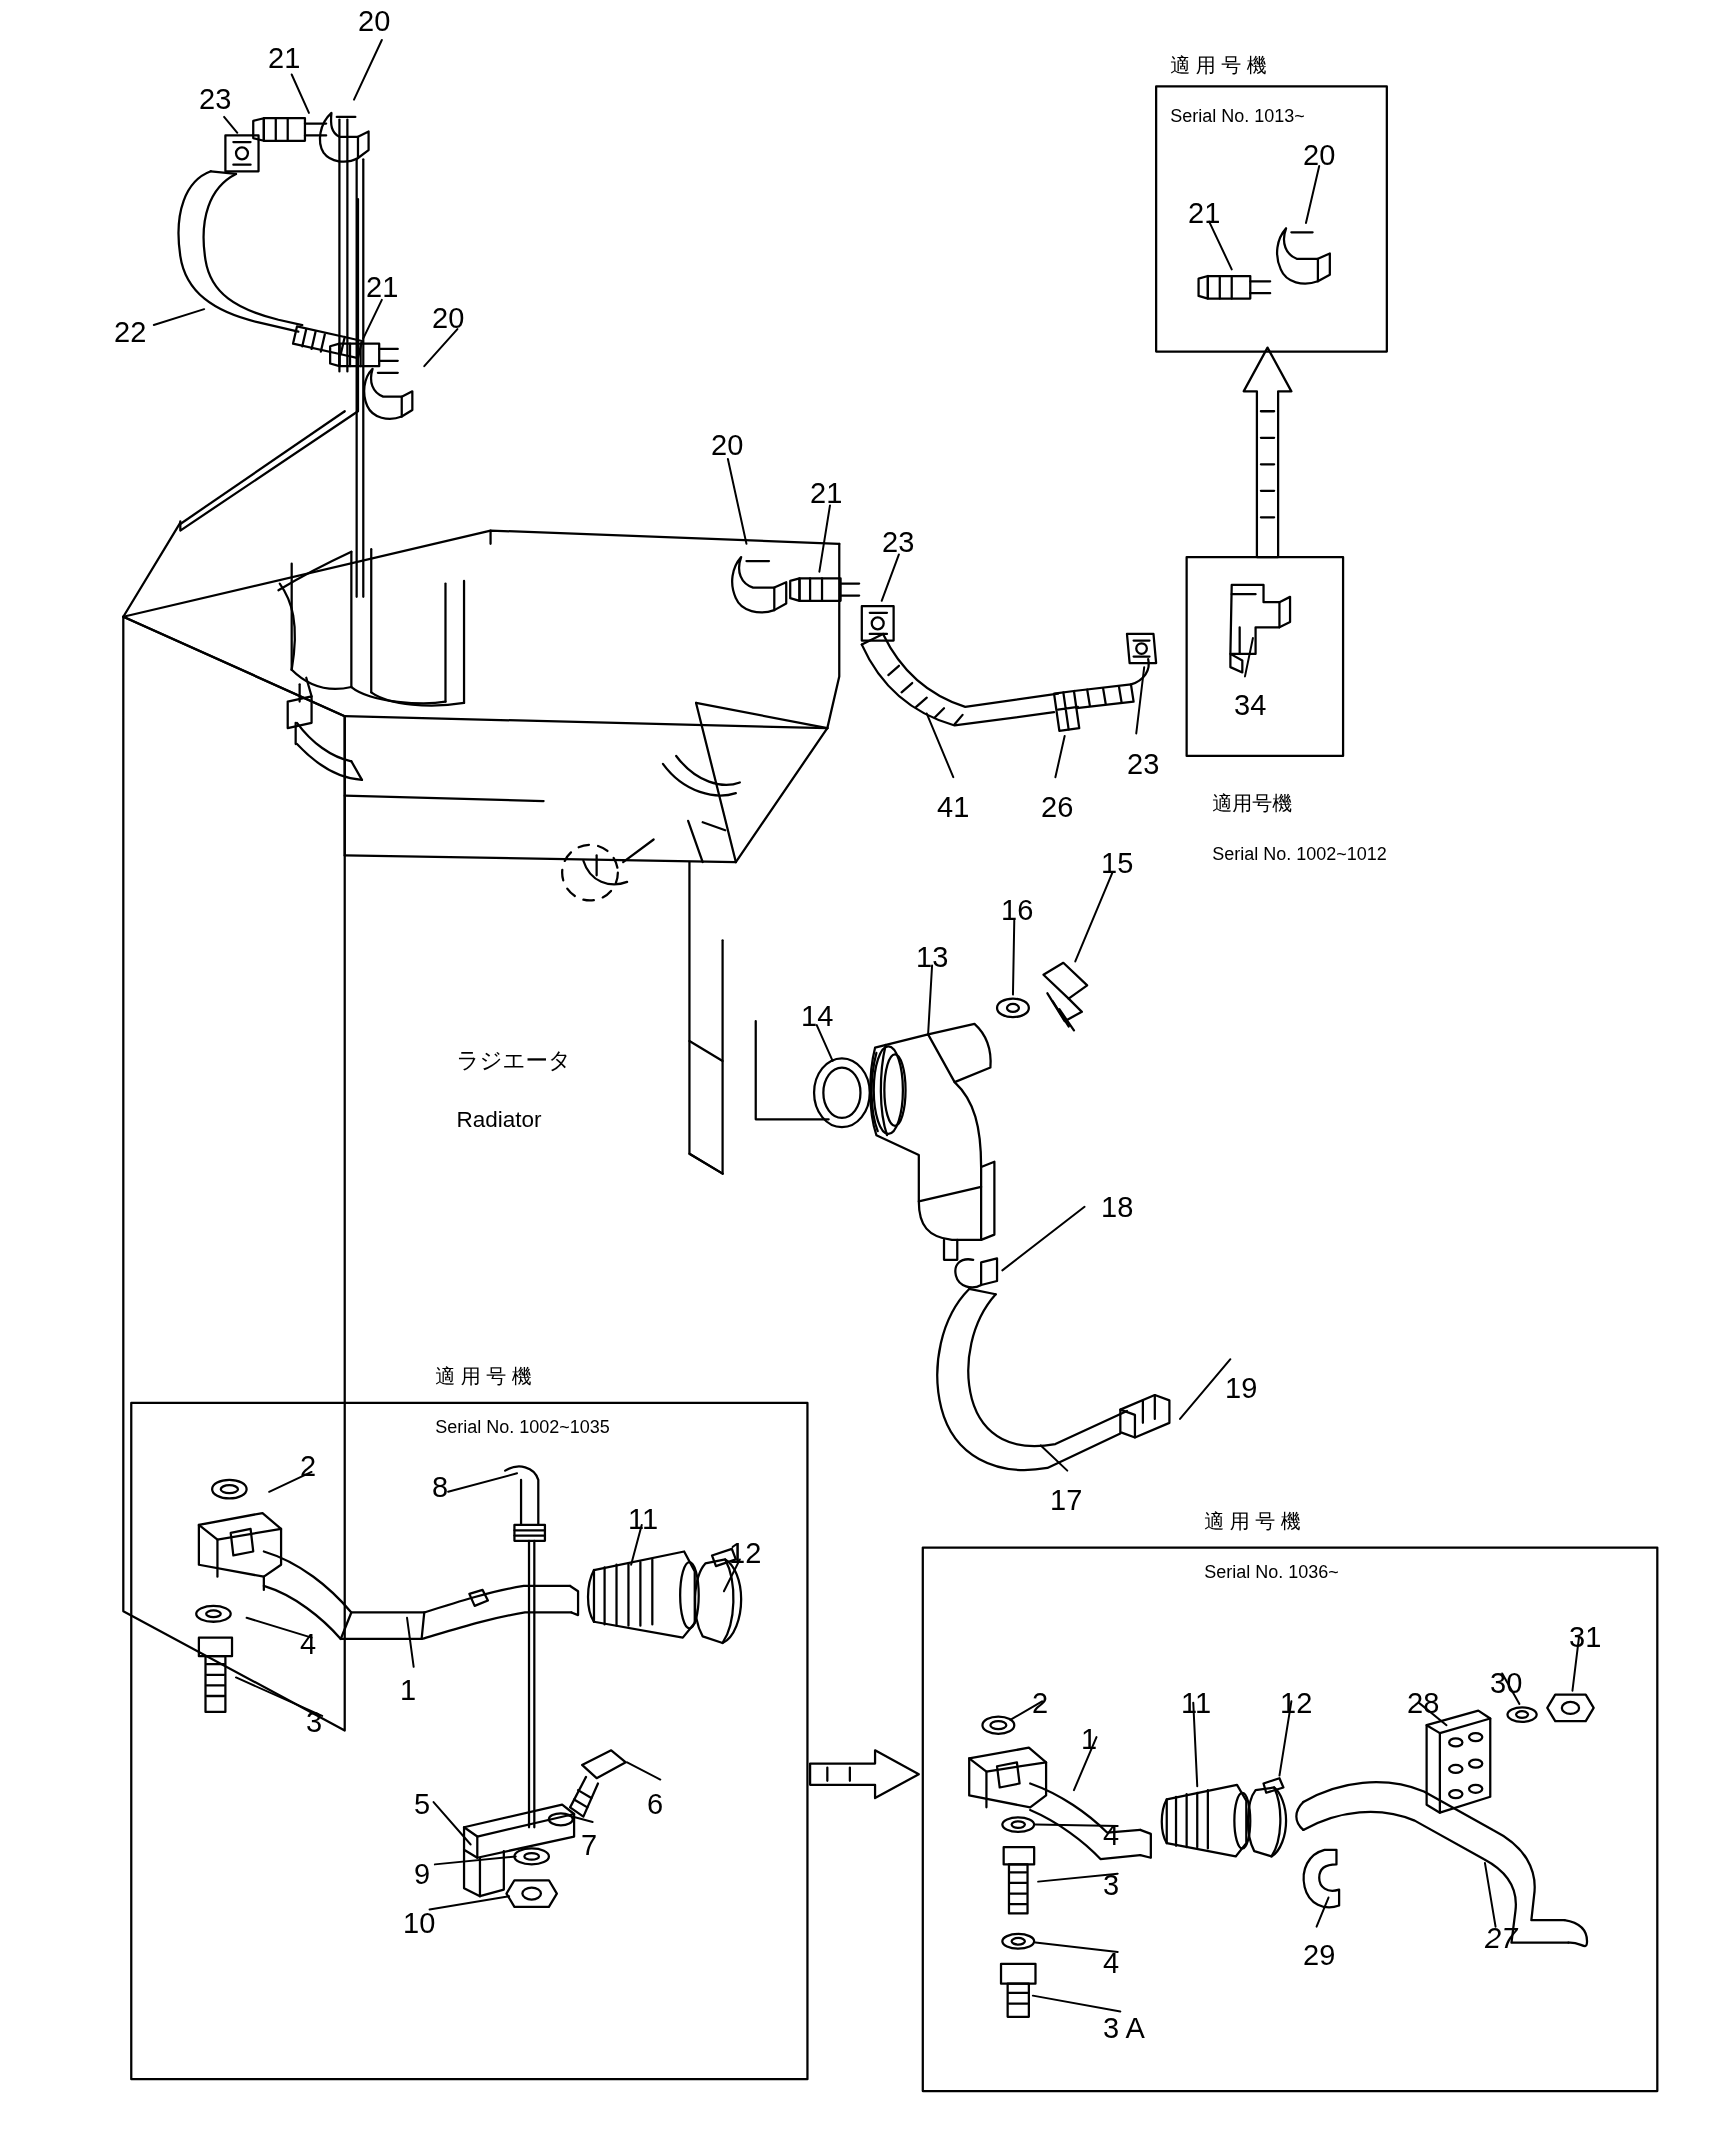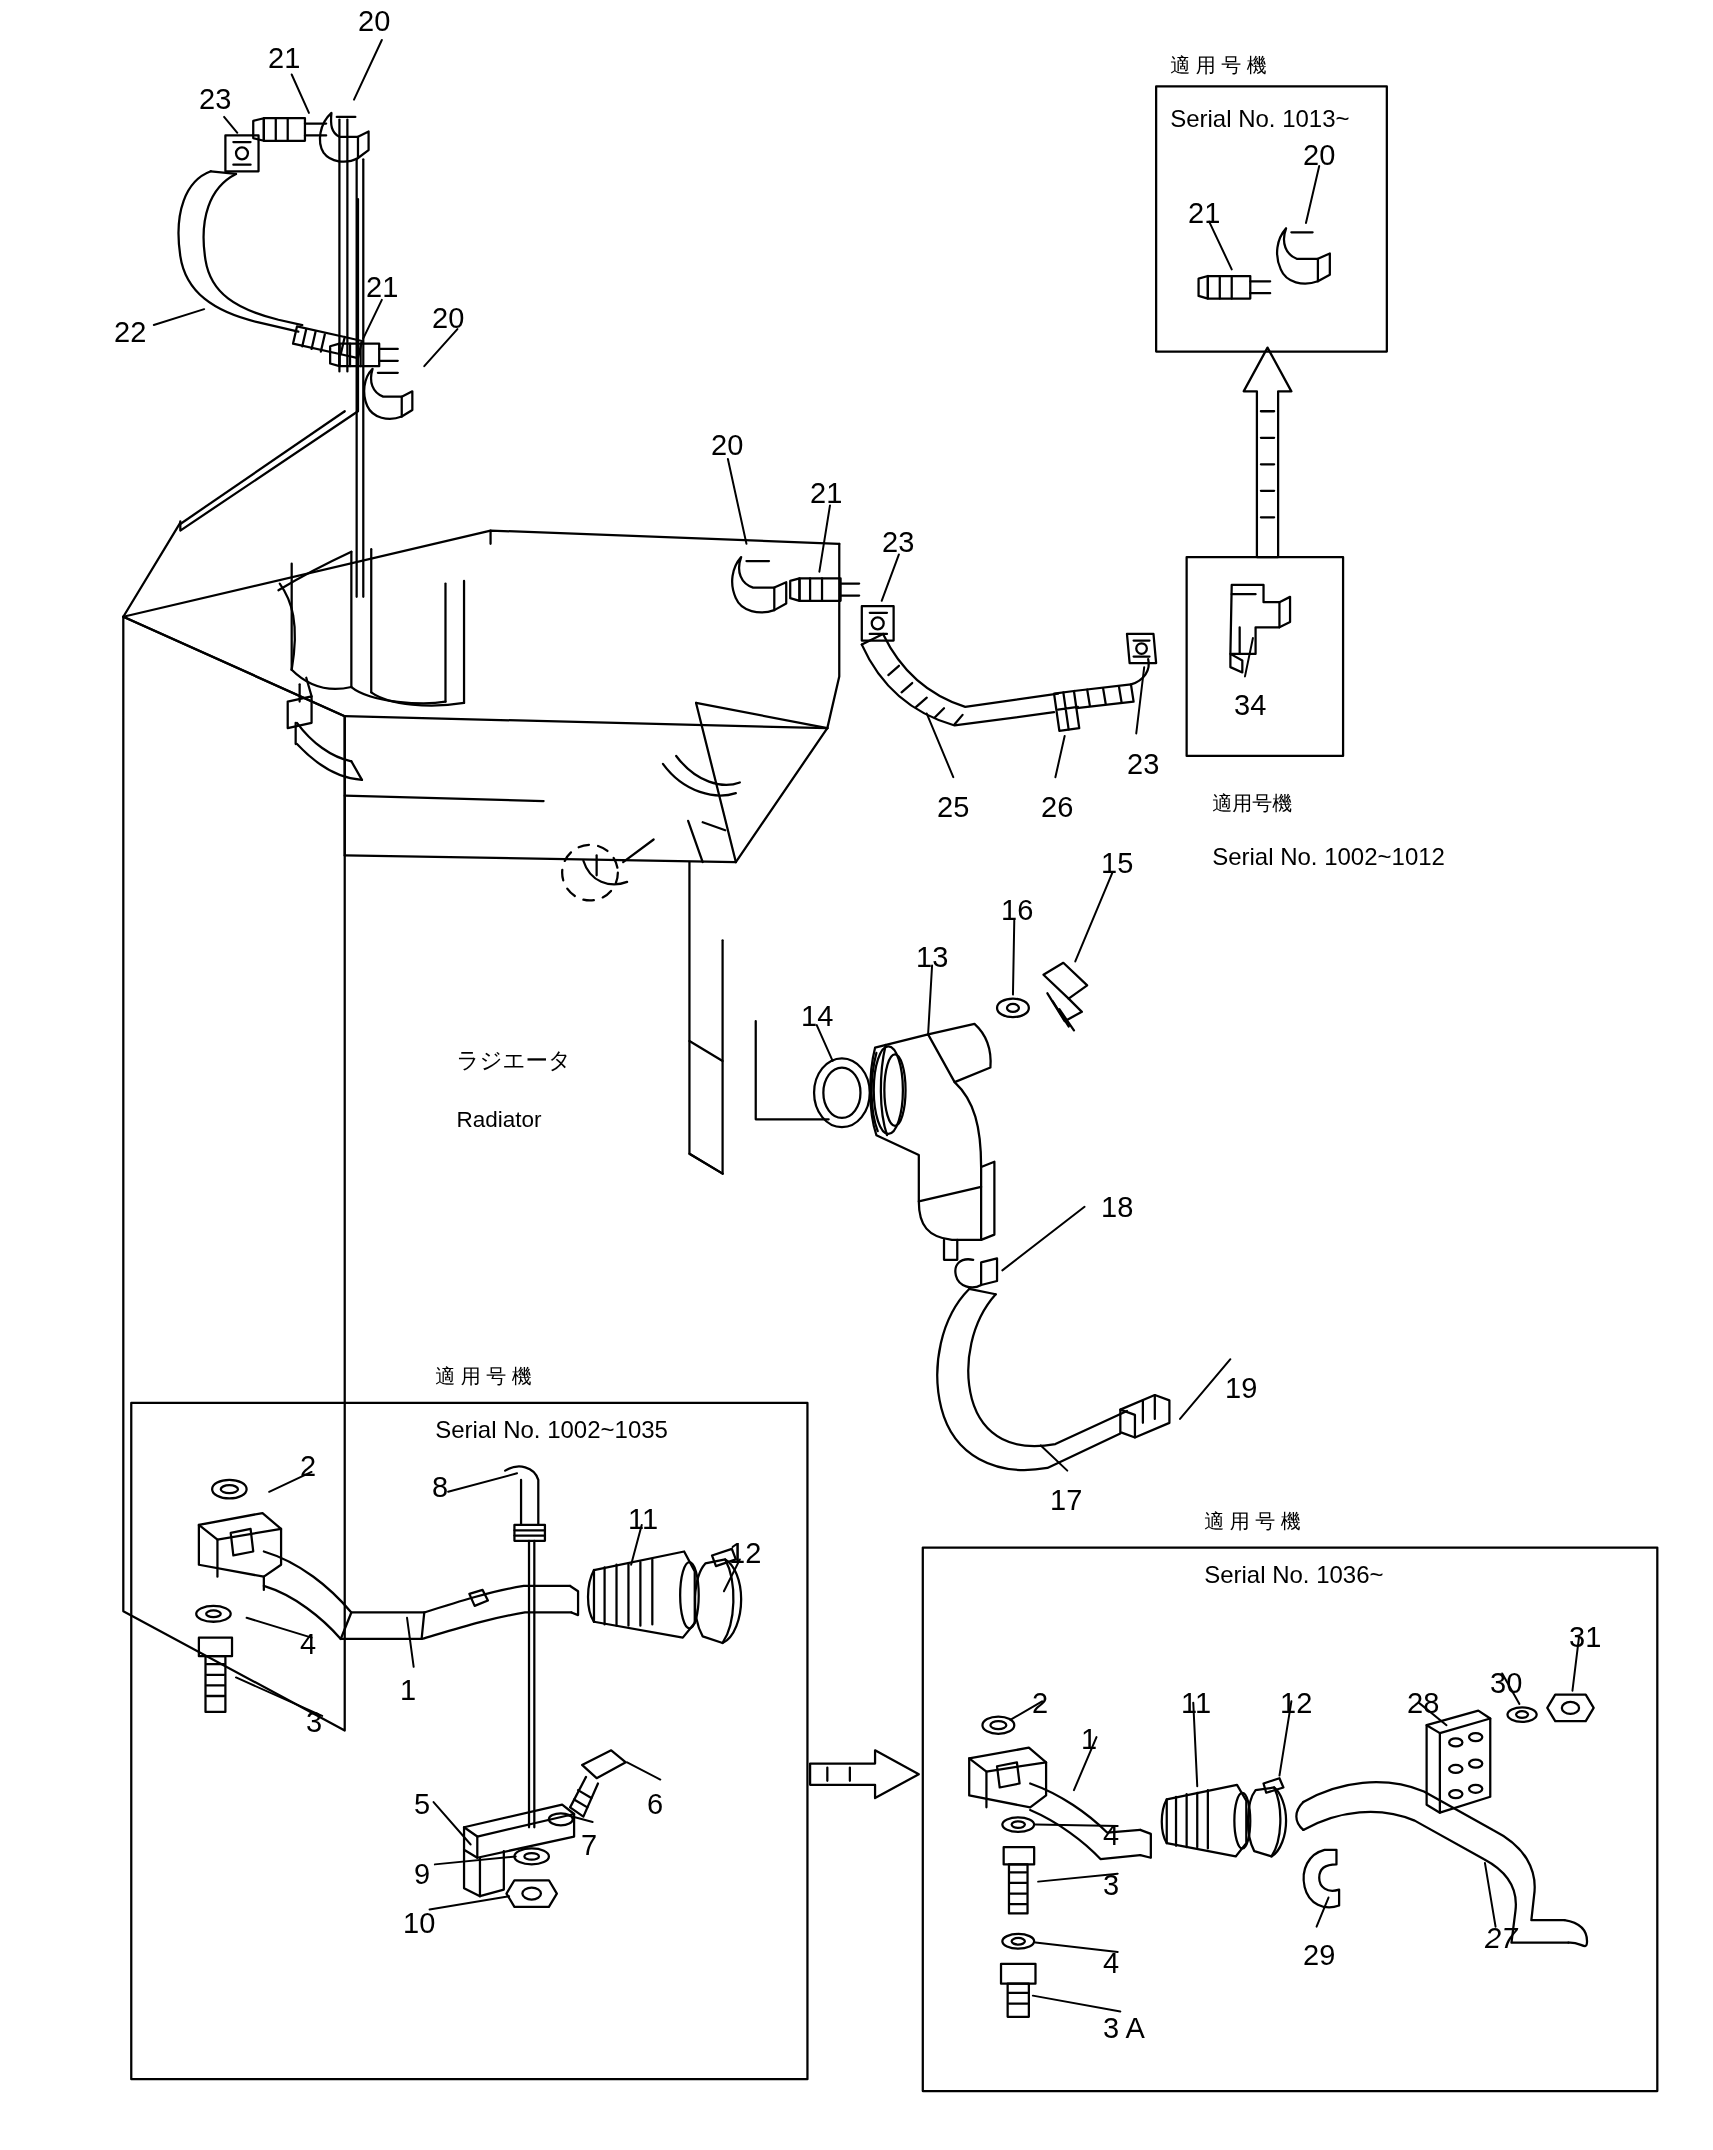--- a/index.html
+++ b/index.html
@@ -5,21 +5,21 @@
   html,body{margin:0;padding:0;background:#fff;}
   body{width:1713px;height:2151px;position:relative;overflow:hidden;
        font-family:"Liberation Sans", sans-serif;color:#000;}
   #sheet{position:absolute;left:0;top:0;width:1713px;height:2151px;}
   svg#art{position:absolute;left:0;top:0;width:1713px;height:2151px;}
   .lbl{position:absolute;font-family:"Liberation Sans", sans-serif;
        font-size:26.5px;line-height:1;white-space:pre;}
   .num{font-size:29px;}
   .jp{font-size:20px;line-height:1.25;white-space:pre;}
   .cap{font-size:22.5px;line-height:1.3;white-space:pre;}
-  .ser{font-size:24px;line-height:1.3;white-space:pre;}
+  .ser{font-size:18px;line-height:1.3;white-space:pre;}
 </style>
 </head>
 <body>
 
 <div id="sheet">
 
 <svg id="art" viewBox="0 0 2584 3244">
   <g fill="none" stroke="#000" stroke-width="3.4" stroke-linecap="round" stroke-linejoin="round">
 
     <g>
@@ -415,21 +415,21 @@
 <div id="callouts">
       <div class="lbl num" style="left: 358px; top: 6.6px;">20</div>
       <div class="lbl num" style="left: 268px; top: 44px;">21</div>
       <div class="lbl num" style="left: 199px; top: 85px;">23</div>
       <div class="lbl num" style="left: 114px; top: 318px;">22</div>
       <div class="lbl num" style="left: 366px; top: 273px;">21</div>
       <div class="lbl num" style="left: 432px; top: 304px;">20</div>
       <div class="lbl num" style="left: 711px; top: 431px;">20</div>
       <div class="lbl num" style="left: 810px; top: 479px;">21</div>
       <div class="lbl num" style="left: 882px; top: 528px;">23</div>
-      <div class="lbl num" style="left: 937px; top: 793px;">25</div>
+      <div class="lbl num" style="left: 937px; top: 793px;">41</div>
       <div class="lbl num" style="left: 1041px; top: 793px;">26</div>
       <div class="lbl num" style="left: 1127px; top: 750px;">23</div>
       <div class="lbl num" style="left: 1188px; top: 199px;">21</div>
       <div class="lbl num" style="left: 1303px; top: 141px;">20</div>
       <div class="lbl num" style="left: 1234px; top: 691px;">34</div>
       <div class="lbl num" style="left: 1101px; top: 849px;">15</div>
       <div class="lbl num" style="left: 1001px; top: 896px;">16</div>
       <div class="lbl num" style="left: 916px; top: 943px;">13</div>
       <div class="lbl num" style="left: 801px; top: 1002px;">14</div>
       <div class="lbl num" style="left: 1101px; top: 1193px;">18</div>

